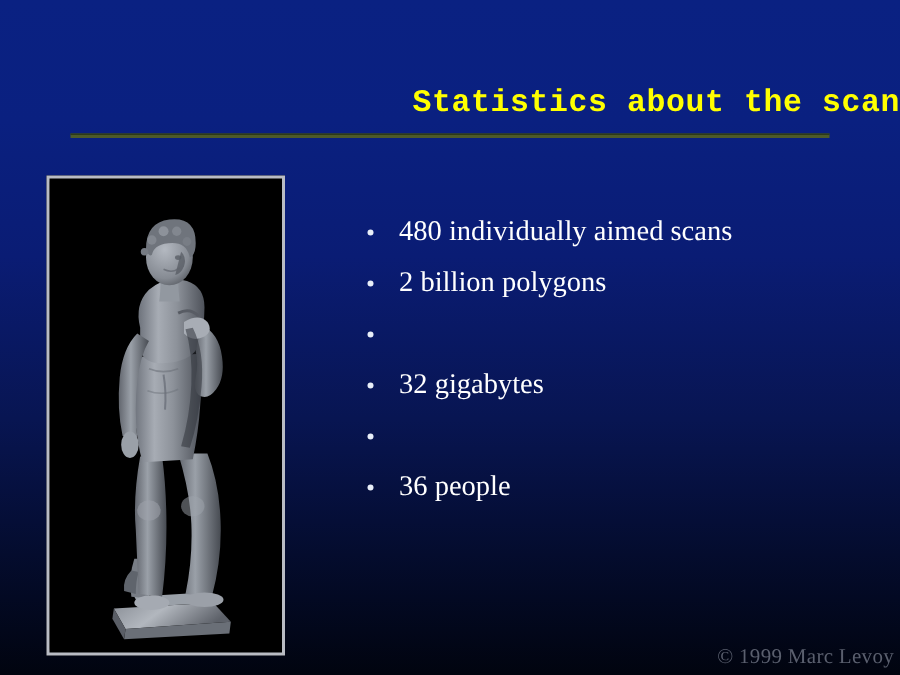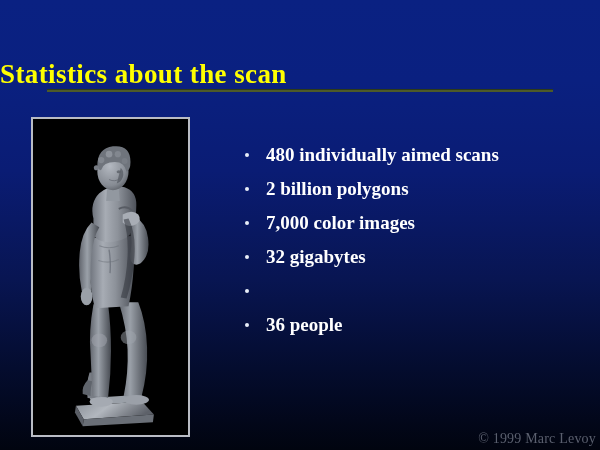--- a/index.html
+++ b/index.html
@@ -26,25 +26,25 @@
         #01040f 100%);
     overflow: hidden;
   }
 
   
   #title {
     position: absolute;
     left: 0;
     top: 40px;
     width: 600px;
-    text-align: left;
+    text-align: right;
     color: #ffff00;
-    font-family: Liberation Serif, serif;
+    font-family: Liberation Mono, monospace;
     font-weight: bold;
-    font-size: 27px;
+    font-size: 21px;
     letter-spacing: 0.4px;
     line-height: 32px;
     white-space: nowrap;
   }
 
   
   #title-rule {
     position: absolute;
     left: 47px;
     top: 89px;
@@ -75,21 +75,20 @@
 
   
   #bullet-list {
     position: absolute;
     left: 240px;
     top: 138px;
     width: 350px;
     margin: 0;
     padding: 0;
     list-style: none;
-    font-weight: bold;
   }
   #bullet-list li {
     position: relative;
     height: 34px;
     line-height: 34px;
     padding-left: 26px;
     color: #ffffff;
     font-family: "Liberation Serif", "DejaVu Serif", serif;
     font-size: 19px;
     white-space: nowrap;
@@ -214,21 +213,20 @@
     <li>
       <span class="bullet-dot"></span>
       <span>480 individually aimed scans</span>
     </li>
     <li>
       <span class="bullet-dot"></span>
       <span>2 billion polygons</span>
     </li>
     <li>
       <span class="bullet-dot"></span>
-      <span>7,000 color images</span>
     </li>
     <li>
       <span class="bullet-dot"></span>
       <span>32 gigabytes</span>
     </li>
     <li>
       <span class="bullet-dot"></span>
     </li>
     <li>
       <span class="bullet-dot"></span>

